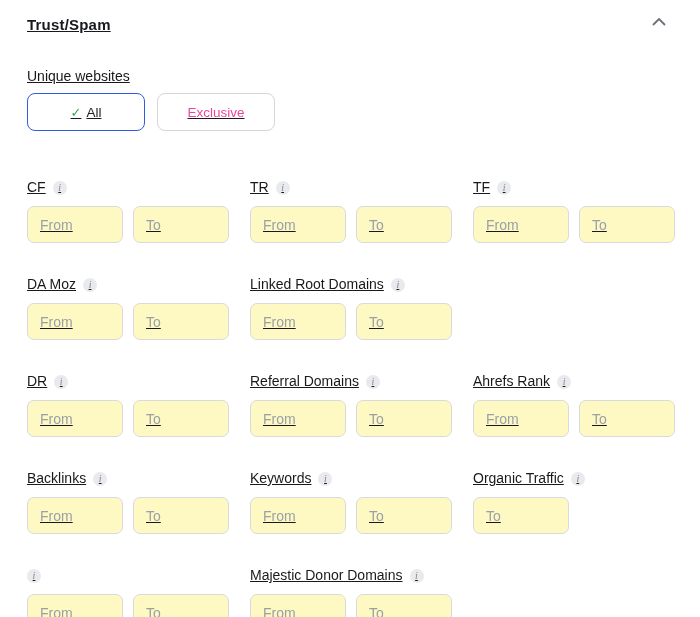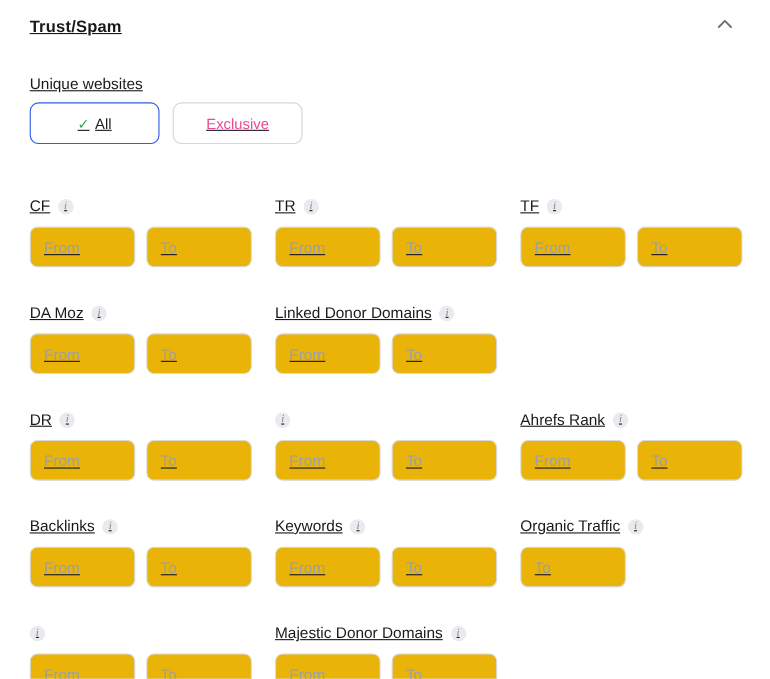--- a/index.html
+++ b/index.html
@@ -55,21 +55,21 @@
     font-family: "Liberation Serif", serif; font-style: italic;
     font-size: 10px; line-height: 14px;
     display: inline-flex; align-items: center; justify-content: center;
     flex: 0 0 auto; cursor: default;
   }
   .range { display: flex; gap: 10px; }
   .range input {
     width: 96px; height: 37px;
     border: 1px solid var(--input-border); border-radius: 7px;
     padding: 0 8px 0 12px; font-size: 14px; font-family: inherit;
-    color: var(--text-dark); outline: none; background: #eab308;
+    color: var(--text-dark); outline: none; background: #fef9c3;
   }
   .range input::placeholder { color: var(--placeholder); }
 </style>
 </head>
 <body>
 
 <div class="panel">
 
   <div class="panel-header">
     <div class="panel-title">Trust/Spam</div>
@@ -133,21 +133,21 @@
             <span>DA Moz</span>
             <span class="info-icon">i</span>
           </div>
           <div class="range">
             <input type="text" placeholder="From" style="">
             <input type="text" placeholder="To" style="">
           </div>
         </div>
         <div class="filter-group">
           <div class="filter-label">
-            <span>Linked Donor Domains</span>
+            <span>Linked Root Domains</span>
             <span class="info-icon">i</span>
           </div>
           <div class="range">
             <input type="text" placeholder="From" style="">
             <input type="text" placeholder="To" style="">
           </div>
         </div>
       </div>
       <div class="filter-row">
         <div class="filter-group">
@@ -155,20 +155,21 @@
             <span>DR</span>
             <span class="info-icon">i</span>
           </div>
           <div class="range">
             <input type="text" placeholder="From" style="">
             <input type="text" placeholder="To" style="">
           </div>
         </div>
         <div class="filter-group">
           <div class="filter-label">
+            <span>Referral Domains</span>
             <span class="info-icon">i</span>
           </div>
           <div class="range">
             <input type="text" placeholder="From" style="">
             <input type="text" placeholder="To" style="">
           </div>
         </div>
         <div class="filter-group">
           <div class="filter-label">
             <span>Ahrefs Rank</span>

